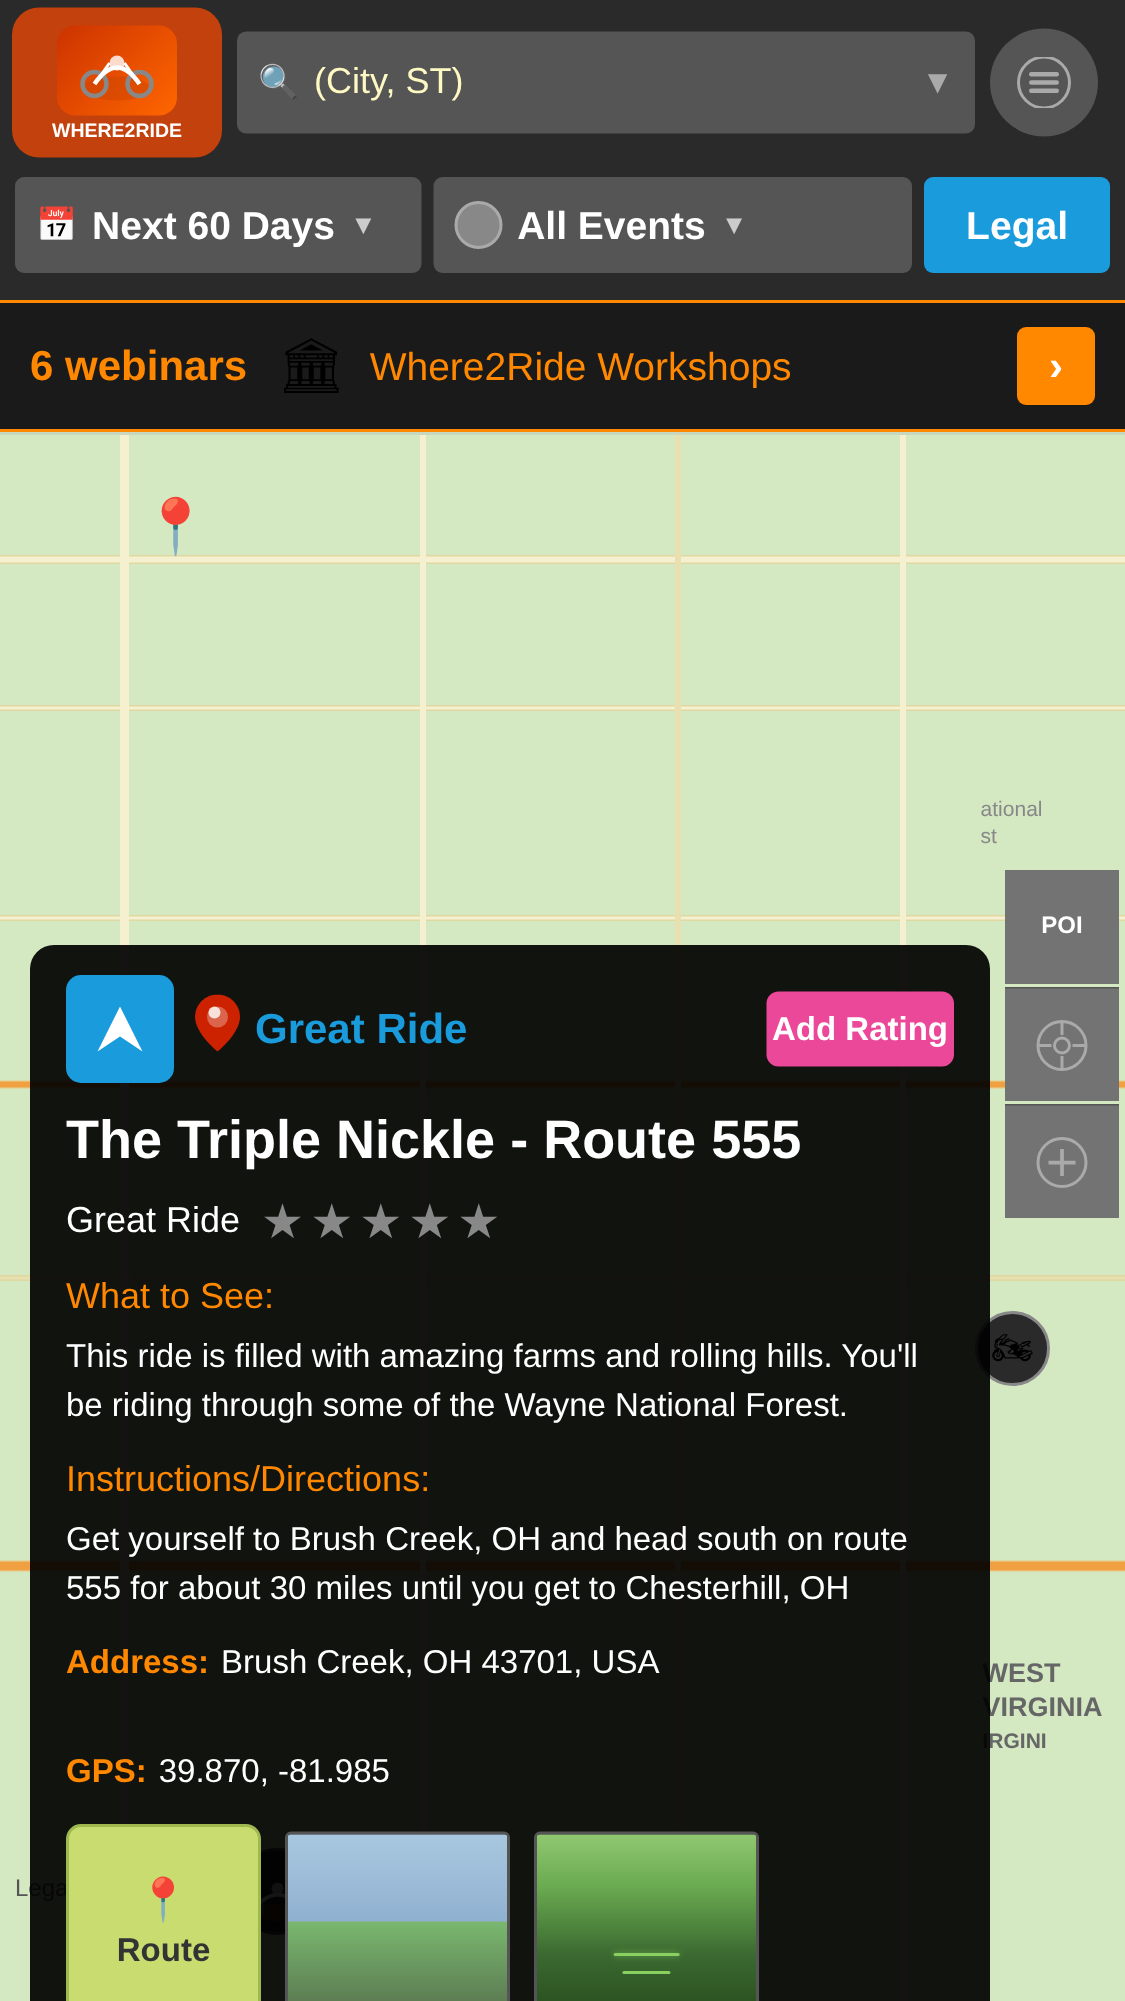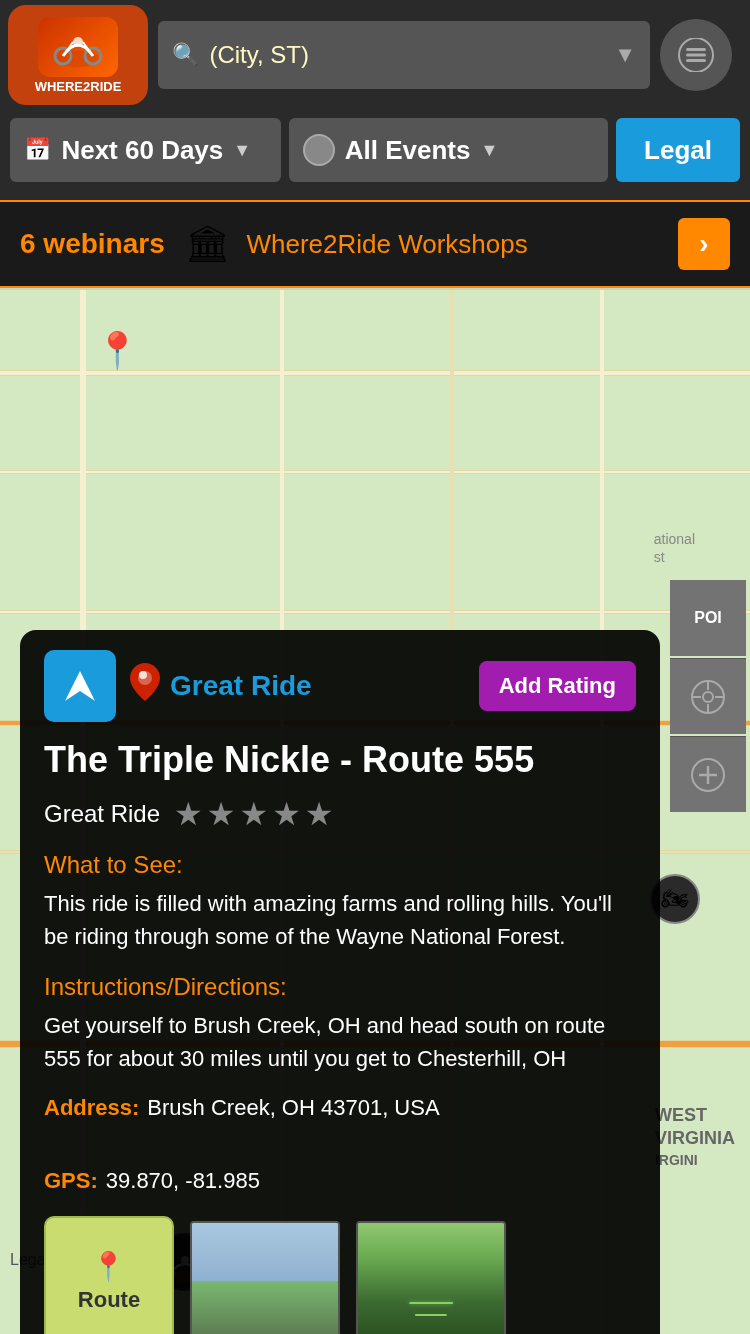--- a/index.html
+++ b/index.html
@@ -323,23 +323,23 @@
       font-size: 32px;
     }
 
     #ride-type-label {
       color: #1a9bdc;
       font-size: 28px;
       font-weight: bold;
     }
 
     #add-rating-btn {
-      background: #a21caf;
+      background: #ec4899;
       border-radius: 8px;
-      padding: 12px 20px;
+      padding: 12px 4px;
       cursor: pointer;
     }
 
     #add-rating-label {
       color: #fff;
       font-size: 22px;
       font-weight: bold;
     }
 
     #ride-title {

